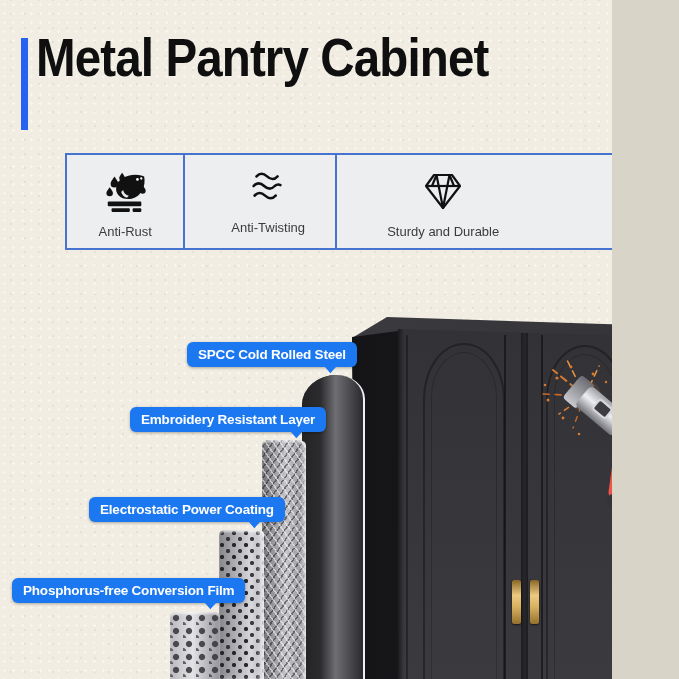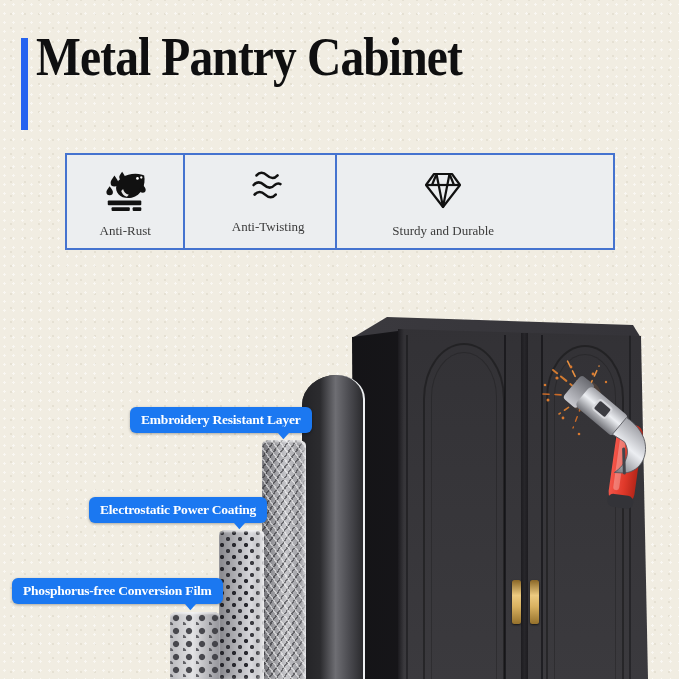--- a/index.html
+++ b/index.html
@@ -1,19 +1,19 @@
 <!DOCTYPE html>
 <html><head>
 <meta charset="utf-8">
 <style>
   * { margin:0; padding:0; box-sizing:border-box; }
   html,body { background:#d8d4c8; }
   .stage {
-    position:relative; width:679px; height:679px; overflow:hidden;
-    font-family:Liberation Serif, serif;
+    position:relative; width:612px; height:679px; overflow:hidden;
+    font-family:Liberation Sans, sans-serif;
     background-color:#f1ede2;
     background-image:
       radial-gradient(rgba(255,255,255,.55) 1px, transparent 1.3px),
       radial-gradient(rgba(188,180,160,.22) 1px, transparent 1.5px);
     background-size: 9px 9px, 14px 14px;
     background-position: 0 0, 4px 7px;
   }
 
   
   .accent-bar { position:absolute; left:21px; top:38px; width:7px; height:92px; background:#2563f0; }
@@ -269,17 +269,18 @@
       <path d="M104 86 L88 68" stroke="#44454b" stroke-width="3" fill="none" stroke-linecap="round"></path>
       <rect x="38" y="45" width="16" height="12" rx="2.5" fill="#3c3c42" stroke="#d8d9de" stroke-width="2"></rect>
     </g>
   </svg>
 
   <div class="col col-steel"></div>
   <div class="col col-diamond"></div>
   <div class="col col-perf"></div>
   <div class="col col-lattice"></div>
 
+  <div class="callout co1">SPCC Cold Rolled Steel</div>
   <div class="callout co2">Embroidery Resistant Layer</div>
   <div class="callout co3">Electrostatic Power Coating</div>
   <div class="callout co4">Phosphorus-free Conversion Film</div>
 
 </div>
 
 </body></html>

